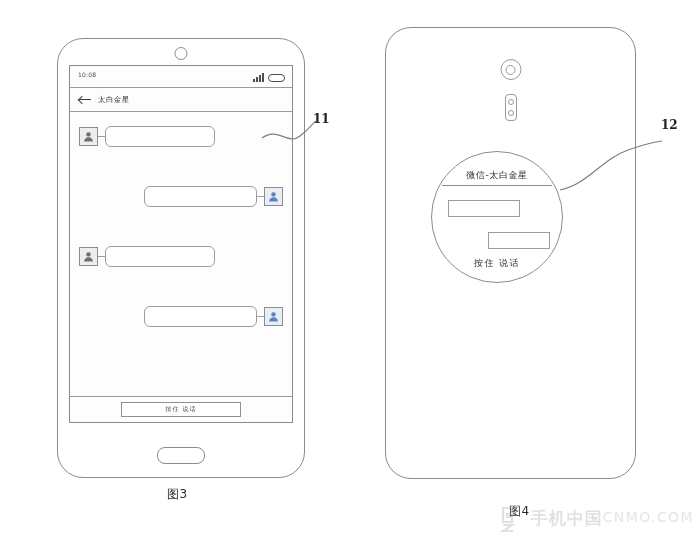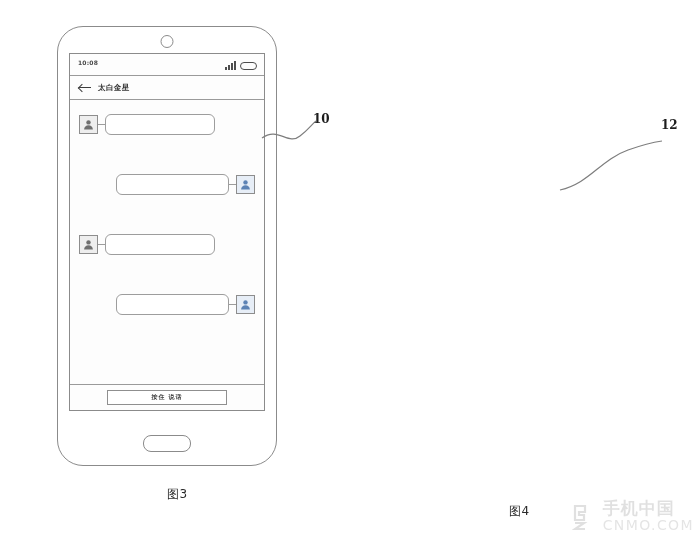--- a/index.html
+++ b/index.html
@@ -18,24 +18,23 @@
     position: absolute;
     inset: 0;
     width: 700px;
     height: 539px;
   }
 
   
   #fig3 {
     position: absolute;
     left: 57px;
-    top: 26px;
-    width: 220px;
+    top: 38px;
+    width: 248px;
     height: 440px;
-    font-weight: bold;
   }
   .phone-body {
     position: absolute;
     inset: 0;
     border: 1.6px solid #8b8b8b;
     border-radius: 26px;
     background: #ffffff;
     box-sizing: border-box;
   }
   .front-cam {
@@ -387,21 +386,21 @@
     opacity: 0.30;
   }
   .wm-logo {
     width: 26px;
     height: 28px;
     position: relative;
     flex: none;
   }
   .wm-text {
     display: flex;
-    flex-direction: column;
+    flex-direction: row;
     line-height: 1.05;
   }
   .wm-cn {
     font-size: 17px;
     font-weight: bold;
     color: #9c9c9c;
     font-family: "DejaVu Sans", sans-serif;
     letter-spacing: 1px;
   }
   .wm-en {
@@ -491,27 +490,43 @@
 
       <div class="inputbar">
         <div class="talk-btn">按住 说话</div>
       </div>
 
     </div>
 
     <div class="home-btn"></div>
   </div>
 
+  <div id="fig4">
+    <div class="phone-back"></div>
+    <div class="rear-cam"></div>
+    <div class="flash">
+      <i></i>
+        <i></i>
+    </div>
+
+    <div class="magnifier">
+      <div class="mag-title">微信-太白金星</div>
+      <div class="mag-divider"></div>
+      <div class="mag-bubble b1"></div>
+      <div class="mag-bubble b2"></div>
+      <div class="mag-foot">按住 说话</div>
+    </div>
+  </div>
 
   <svg class="leader" viewBox="0 0 700 539">
     <path d="M262 138 C 278 126, 288 146, 300 136 C 308 130, 312 124, 316 121" fill="none" stroke="#7d7d7d" stroke-width="1.2"></path>
     <path d="M560 190 C 590 183, 600 160, 628 150 C 645 144, 655 142, 662 141" fill="none" stroke="#7d7d7d" stroke-width="1.2"></path>
   </svg>
 
-  <div class="numeral" id="num11">10</div>
+  <div class="numeral" id="num11">11</div>
   <div class="numeral" id="num12">12</div>
 
   <div class="caption" id="cap3">图3</div>
   <div class="caption" id="cap4">图4</div>
 
   <div id="watermark">
     <div class="wm-logo">
       <svg width="26" height="28" viewBox="0 0 26 28" aria-hidden="true">
         <path d="M3 3 L13 3 L13 9 L7 9 L7 12 L12 12 L12 17 L3 17 Z" fill="none" stroke="#9c9c9c" stroke-width="2.2"></path>
         <path d="M3 20 L12 20 L3 26 L13 26" fill="none" stroke="#9c9c9c" stroke-width="2.2"></path>

